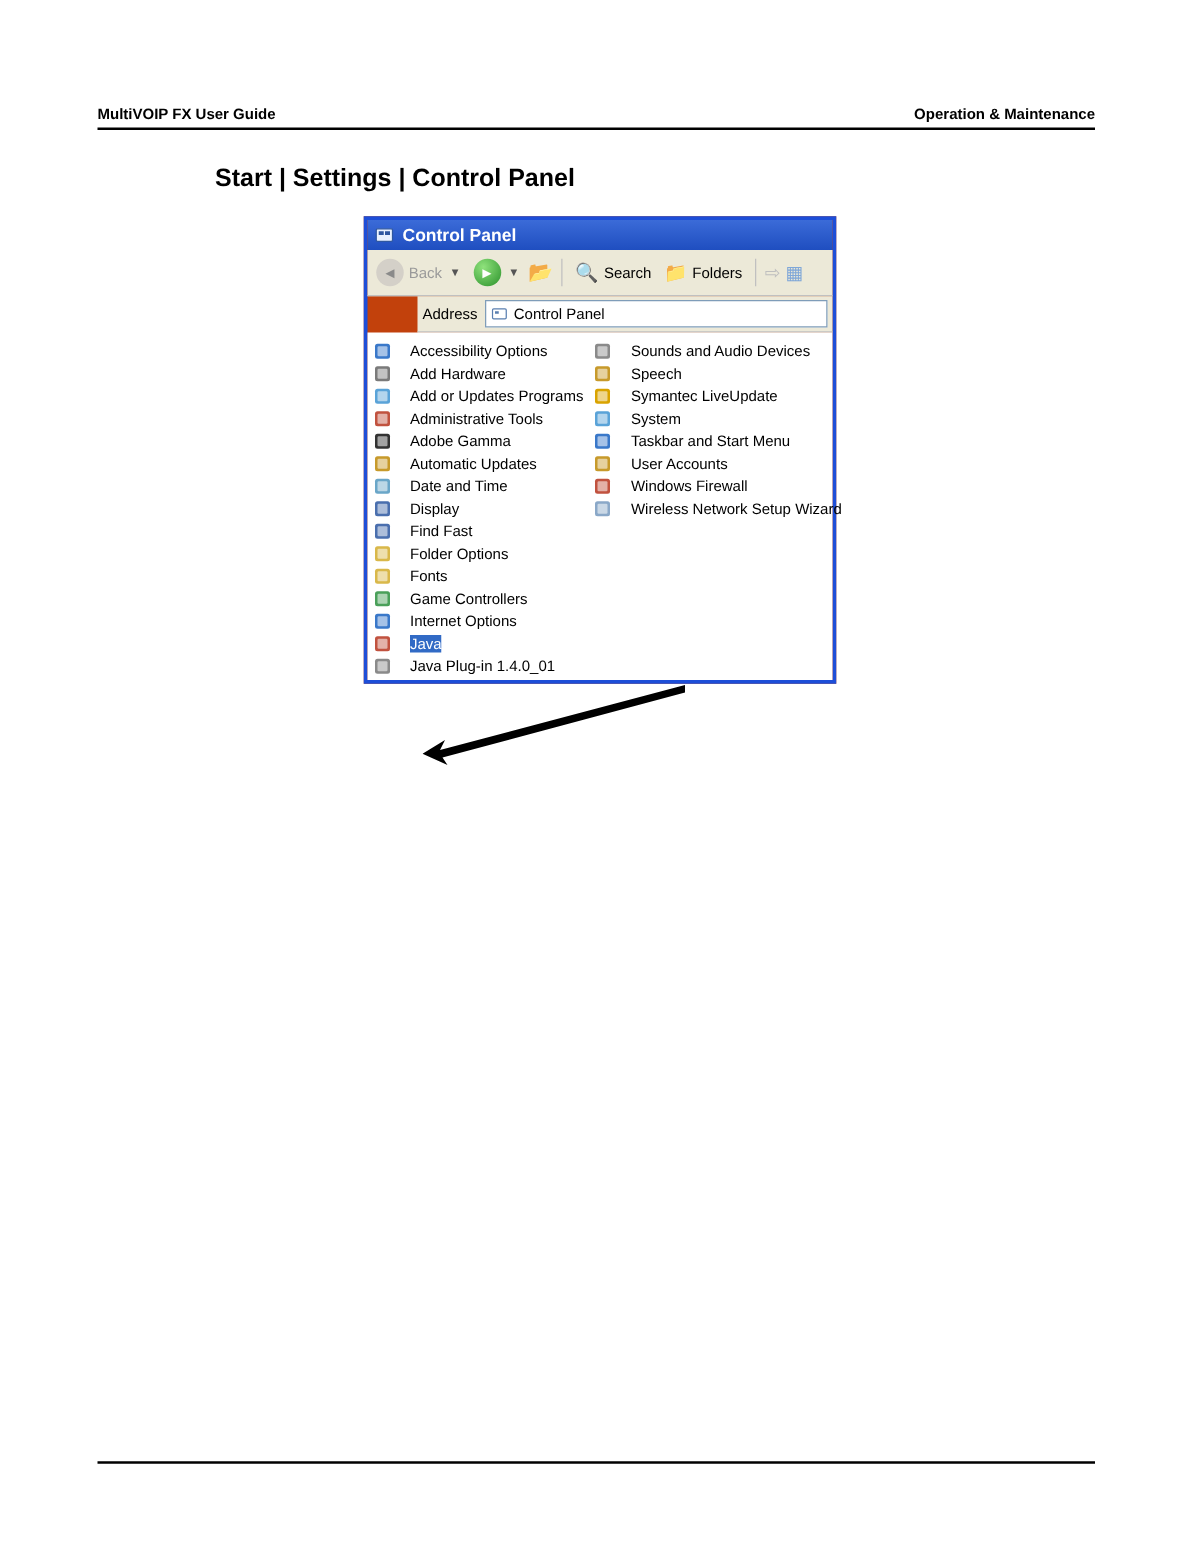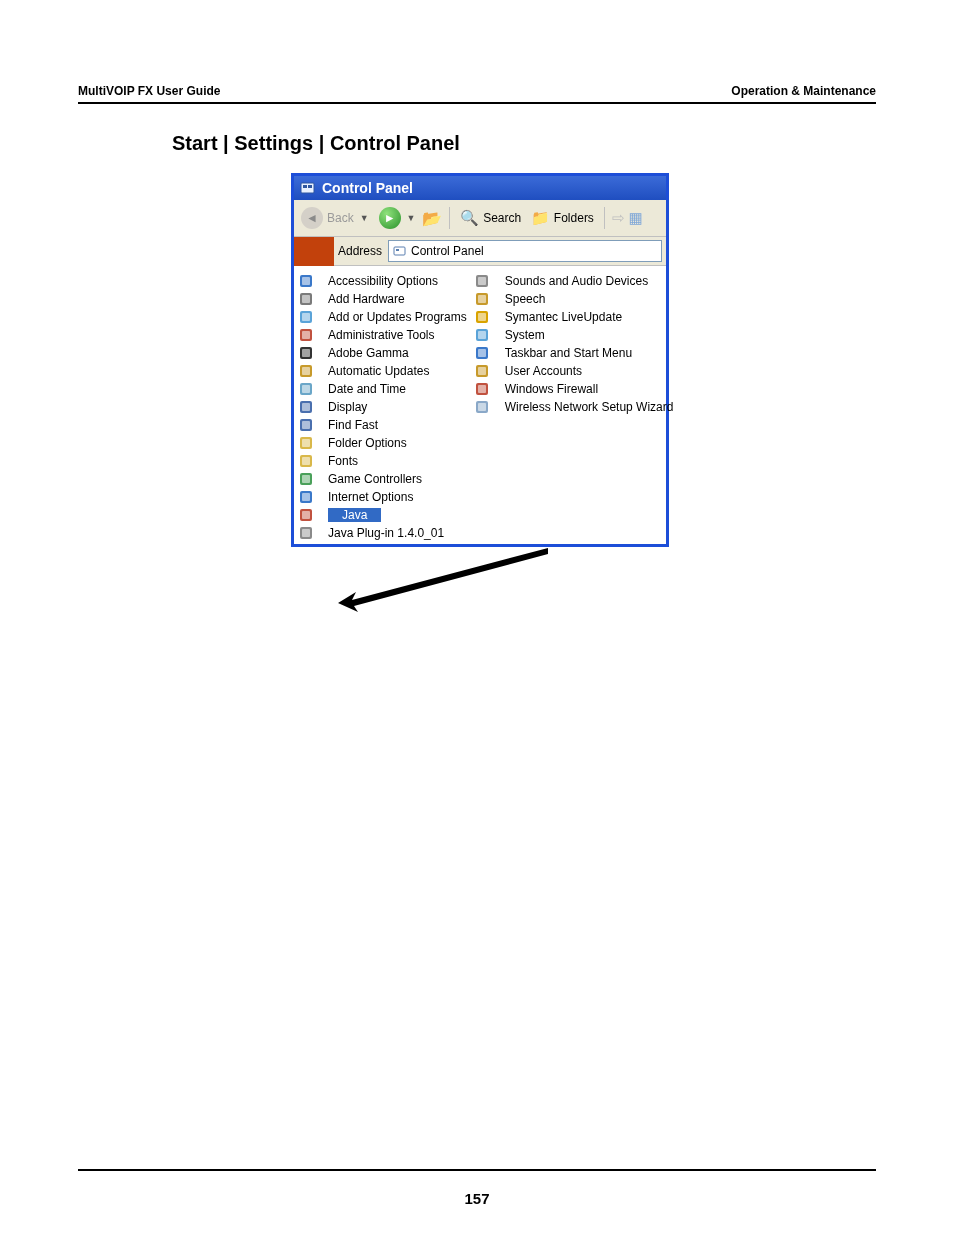--- a/index.html
+++ b/index.html
@@ -52,21 +52,21 @@
   .ico-arrow{color:#bfbfbf;font-size:15px;}
 
   .addrbar{background:#ece9d8;border-bottom:1px solid #c0c0c0;padding:3px 4px;display:flex;align-items:center;gap:6px;margin-left:40px;}
   .addrbox{flex:1;background:#fff;border:1px solid #7f9db9;height:20px;display:flex;align-items:center;gap:4px;padding:0 4px;}
 
   .panel-body{background:#fff;display:flex;padding:4px 0 4px 0;min-height:254px;position:relative;}
   .col{display:flex;flex-direction:column;gap:0;}
   .col.left{width:186px;}
   .col.right{flex:1;}
   .item{display:flex;align-items:flex-end;gap:15px;height:18px;padding:0 4px;white-space:nowrap;}
-  .item.sel span.lbl{background:#316ac5;color:#fff;padding:0 14px;}
+  .item.sel span.lbl{background:#316ac5;color:#fff;padding:0 0;}
   .ic{width:15px;height:15px;flex:none;display:inline-flex;align-items:center;justify-content:center;}
 
   
   .annot{position:absolute;left:44px;top:282px;pointer-events:none;}
 
 </style>
 </head>
 <body>
 
 <div class="page">
@@ -342,15 +342,14 @@
         </div>
 
       <svg class="annot" width="220" height="70">
         <polygon points="0,55 18,44 14,52 210,0 210,6 16,58 20,64" fill="#000"></polygon>
       </svg>
     </div>
 
   </div>
 
   <hr class="footer-rule">
-  <div class="page-num">157</div>
 
 </div>
 
 </body></html>

